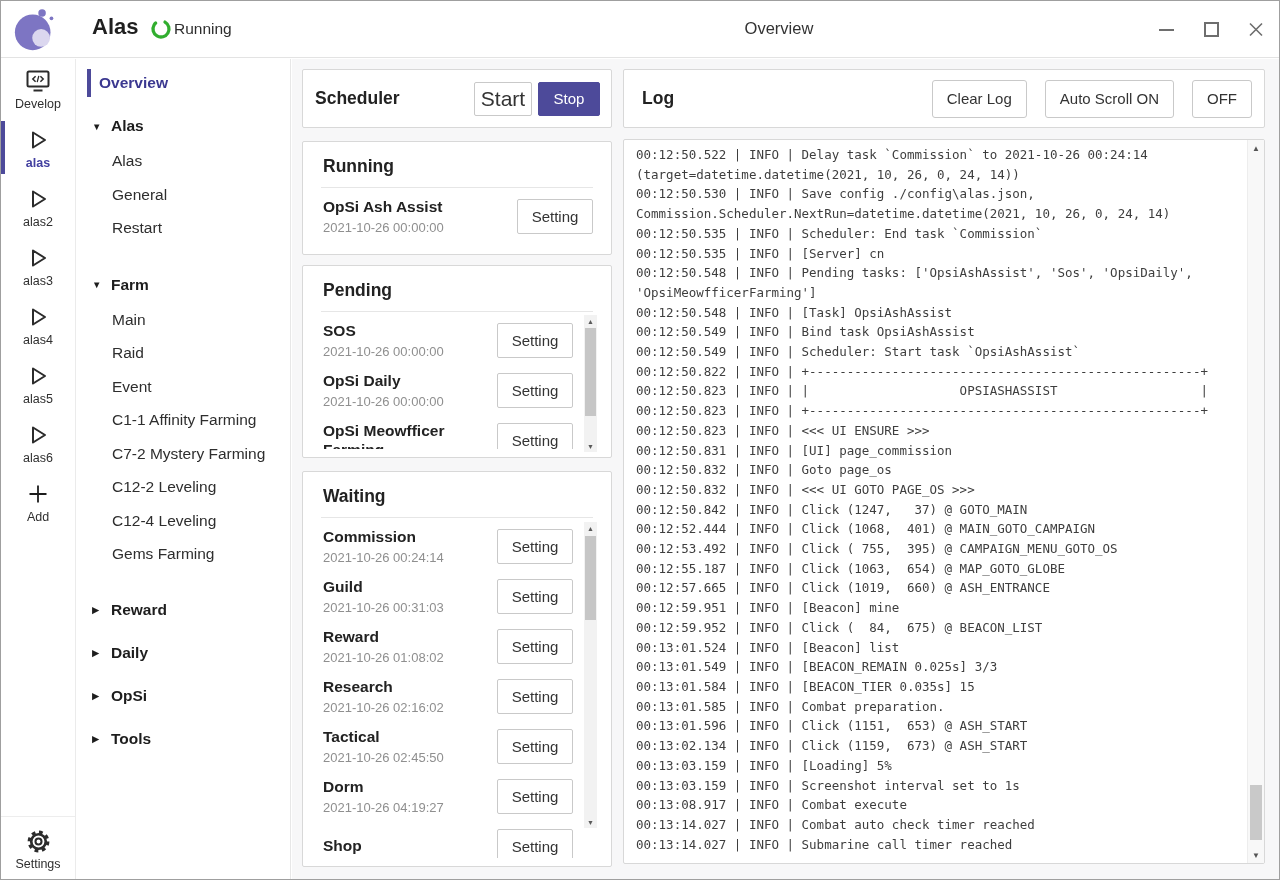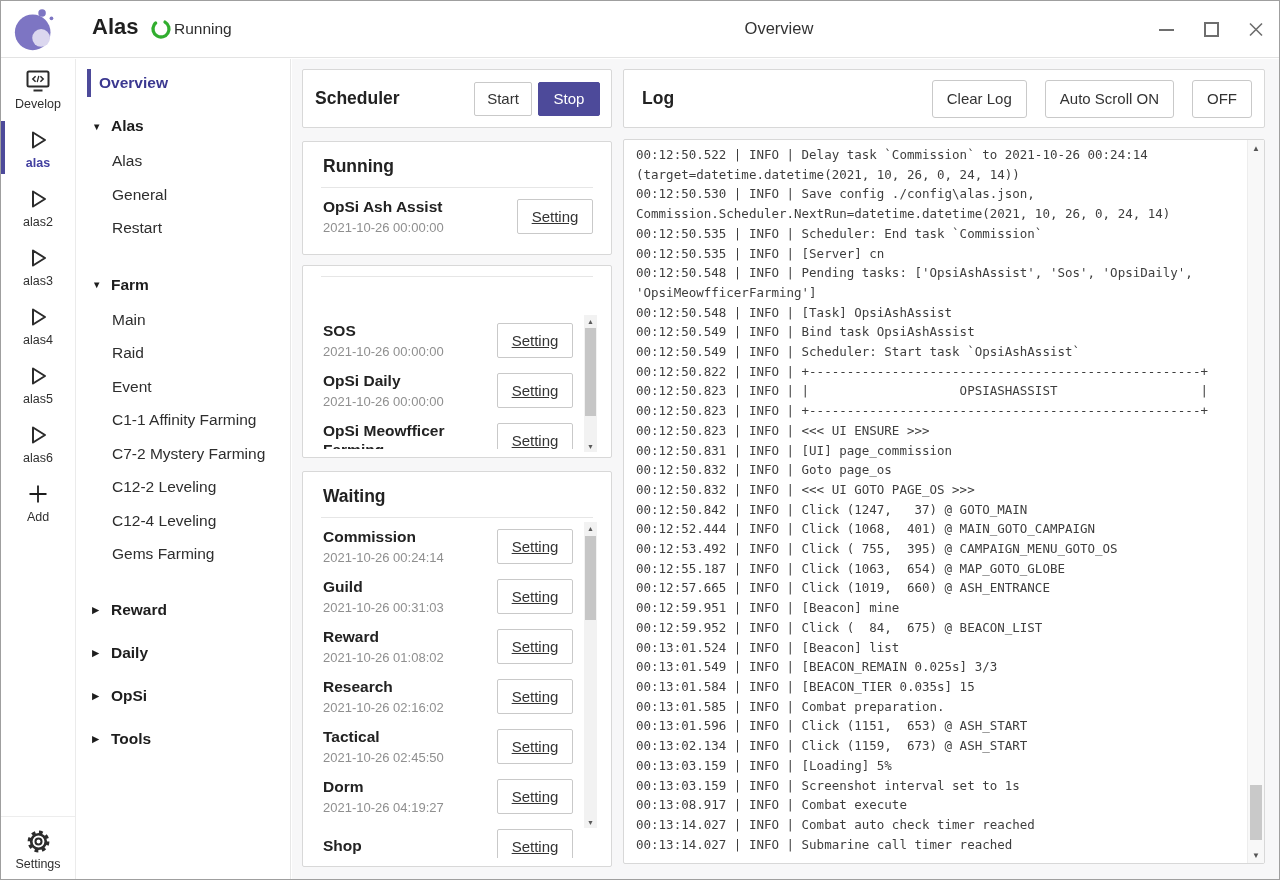--- a/index.html
+++ b/index.html
@@ -60,24 +60,24 @@
   .panel-head{padding:14px 18px 0 20px;}
   .panel-div{height:1px;background:#e6e6e6;margin:10px 18px 0;}
 
   .task-list{position:absolute;left:20px;right:38px;top:49px;bottom:8px;overflow:hidden;}
   .p-running .task-list{right:18px;top:46px;}
   .task-row{height:50px;display:flex;align-items:center;justify-content:space-between;}
   .p-running .task-row{height:56px;}
   .task-info{width:150px;}
   .task-name{font-size:15.5px;font-weight:700;color:#222;line-height:1.25;}
   .task-time{font-size:13px;color:#8f8f8f;margin-top:3px;white-space:nowrap;}
-  .setting-btn{width:76px;height:35px;background:#fff;border:1px solid #c9c9c9;border-radius:2px;font-size:15px;color:#333;flex:none;text-decoration:underline;}
+  .setting-btn{width:76px;height:35px;background:#fff;border:1px solid #c9c9c9;border-radius:2px;font-size:15px;color:#333;flex:none;}
 
   .sched-buttons{display:flex;gap:6px;align-items:center;}
-  .btn-start{width:58px;height:34px;background:#fff;border:1px solid #c9c9c9;border-radius:2px;font-size:15px;color:#333;}
+  .btn-start{width:58px;height:34px;background:#fff;border:1px solid #c9c9c9;border-radius:2px;font-size:21px;color:#333;}
   .btn-stop{width:62px;height:34px;background:var(--accent);border:1px solid var(--accent);border-radius:2px;font-size:15px;color:#fff;}
 
   .log-buttons{display:flex;gap:18px;align-items:center;}
   .btn-outline{background:#fff;border:1px solid #c9c9c9;border-radius:3px;height:38px;font-size:15px;color:#333;padding:0 14px;}
 
   .log-lines{position:absolute;left:12px;top:5px;right:19px;bottom:0;overflow:hidden;}
   .log-line{white-space:pre;font-family:"DejaVu Sans Mono","Liberation Mono",monospace;font-size:12.5px;line-height:19.7px;color:#3e3e3e;}
 
   
   .vscroll{position:absolute;width:13px;background:#f2f2f2;}
@@ -281,20 +281,23 @@
             <div class="task-info">
               <div class="task-name">OpSi Ash Assist</div>
               <div class="task-time">2021-10-26 00:00:00</div>
             </div>
             <button class="setting-btn">Setting</button>
           </div>
         </div>
     </div>
 
     <div class="panel p-pending">
+      <div class="panel-head">
+          <div class="panel-title">Pending</div>
+        </div>
       <div class="panel-div"></div>
       <div class="task-list">
           <div class="task-row">
             <div class="task-info">
               <div class="task-name">SOS</div>
               <div class="task-time">2021-10-26 00:00:00</div>
             </div>
             <button class="setting-btn">Setting</button>
           </div>
           <div class="task-row">

